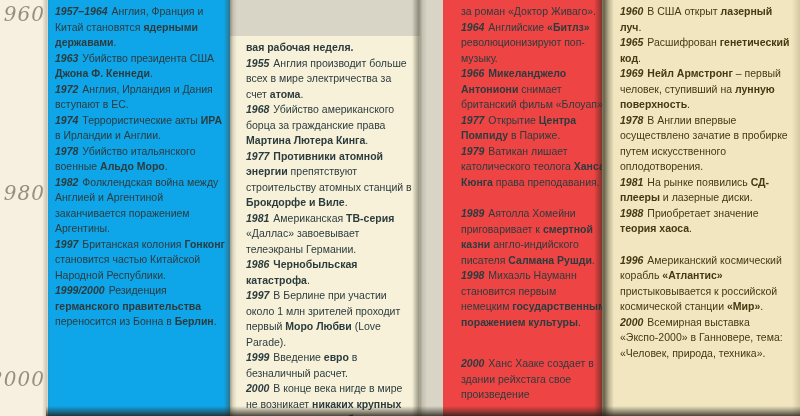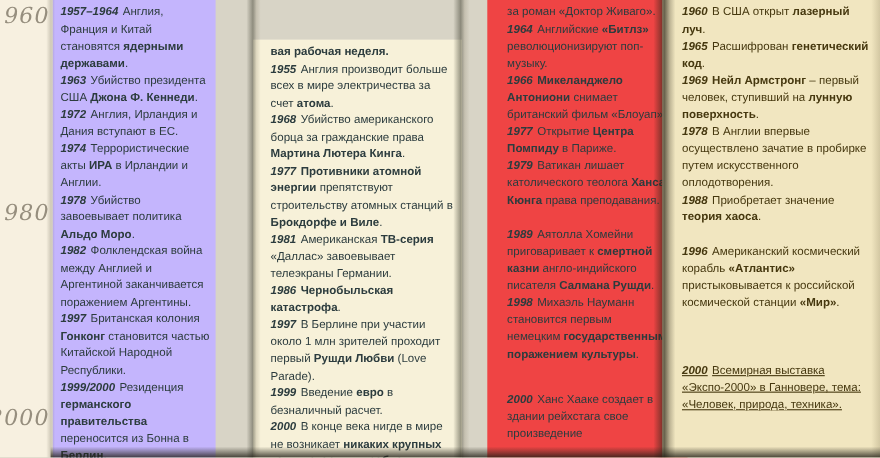--- a/index.html
+++ b/index.html
@@ -6,21 +6,21 @@
   .page{position:relative;width:800px;height:416px;overflow:hidden;
         font-family:"Liberation Sans",sans-serif;}
   
   .margin{position:absolute;left:0;top:0;width:48px;height:416px;background:#f7f0e0;}
   .ylab{position:absolute;right:3px;font-family:"DejaVu Serif",serif;font-style:italic;
         font-size:20px;color:#968e7e;letter-spacing:1px;white-space:nowrap;}
   .y0{top:2px}.y1{top:181px}.y2{top:367px}
   
   .col{position:absolute;top:0;height:416px;box-sizing:border-box;
        font-size:10.5px;line-height:15.5px;color:#2c3c3e;}
-  .col1{left:48px;width:148px;background:#c4b5fd;padding:4px 4px 0 7px;}
+  .col1{left:48px;width:182px;background:#0ea5e9;padding:4px 4px 0 7px;}
   .col2{left:230px;width:190px;background:#f7f1d9;padding:4px 6px 0 16px;margin-top:36px;}
   .col3{left:443px;width:182px;background:#ef4444;padding:4px 18px 0 18px;}
   .col4{left:602px;width:198px;background:#f1e6c0;padding:4px 6px 0 18px;color:#46380f;
         background-image:linear-gradient(to left,rgba(90,78,45,0.20),rgba(90,78,45,0) 8px);}
   .entry{margin:0;}
   .yr{font-style:italic;font-weight:bold;padding-right:4px;}
   .b{font-weight:bold;}
   
   .gut{position:absolute;top:0;height:416px;pointer-events:none;z-index:2;}
   .g0{left:42px;width:8px;
@@ -42,54 +42,55 @@
     <span class="ylab y0">1960</span>
     <span class="ylab y1">1980</span>
     <span class="ylab y2">2000</span>
   </div>
 
   <div class="col col1">
       <p class="entry"><span class="yr">1957–1964</span><span>Англия, Франция и Китай становятся </span><span class="b">ядерными державами</span><span>.</span></p>
       <p class="entry"><span class="yr">1963</span><span>Убийство президента США </span><span class="b">Джона Ф. Кеннеди</span><span>.</span></p>
       <p class="entry"><span class="yr">1972</span><span>Англия, Ирландия и Дания вступают в ЕС.</span></p>
       <p class="entry"><span class="yr">1974</span><span>Террористические акты </span><span class="b">ИРА</span><span> в Ирландии и Англии.</span></p>
-      <p class="entry"><span class="yr">1978</span><span>Убийство завоевывает политика </span><span class="b">Альдо Моро</span><span>.</span></p>
+      <p class="entry"><span class="yr">1978</span><span>Убийство итальянского военные </span><span class="b">Альдо Моро</span><span>.</span></p>
       <p class="entry"><span class="yr">1982</span><span>Фолклендская война между Англией и Аргентиной заканчивается поражением Аргентины.</span></p>
       <p class="entry"><span class="yr">1997</span><span>Британская колония </span><span class="b">Гонконг</span><span> становится частью Китайской Народной Республики.</span></p>
       <p class="entry"><span class="yr">1999/2000</span><span>Резиденция </span><span class="b">германского правительства</span><span> переносится из Бонна в </span><span class="b">Берлин</span><span>.</span></p>
     </div>
   <div class="col col2">
       <p class="entry"><span class="b">вая рабочая неделя.</span></p>
       <p class="entry"><span class="yr">1955</span><span>Англия производит больше всех в мире электричества за счет </span><span class="b">атома</span><span>.</span></p>
       <p class="entry"><span class="yr">1968</span><span>Убийство американского борца за гражданские права </span><span class="b">Мартина Лютера Кинга</span><span>.</span></p>
       <p class="entry"><span class="yr">1977</span><span class="b">Противники атомной энергии</span><span> препятствуют строительству атомных станций в </span><span class="b">Брокдорфе и Виле</span><span>.</span></p>
       <p class="entry"><span class="yr">1981</span><span>Американская </span><span class="b">ТВ-серия</span><span> «Даллас» завоевывает телеэкраны Германии.</span></p>
       <p class="entry"><span class="yr">1986</span><span class="b">Чернобыльская катастрофа</span><span>.</span></p>
-      <p class="entry"><span class="yr">1997</span><span>В Берлине при участии около 1 млн зрителей проходит первый </span><span class="b">Рушди Любви</span><span> (Love Parade).</span></p>
+      <p class="entry"><span class="yr">1997</span><span>В Берлине при участии около 1 млн зрителей проходит первый </span><span class="b">Моро Любви</span><span> (Love Parade).</span></p>
       <p class="entry"><span class="yr">1999</span><span>Введение </span><span class="b">евро</span><span> в безналичный расчет.</span></p>
       <p class="entry"><span class="yr">2000</span><span>В конце века нигде в мире не возникает </span><span class="b">никаких крупных компьютерных проблем</span><span>.</span></p>
     </div>
   <div class="col col3">
       <p class="entry"><span>за роман «Доктор Живаго».</span></p>
       <p class="entry"><span class="yr">1964</span><span>Английские </span><span class="b">«Битлз»</span><span> революционизируют поп-музыку.</span></p>
       <p class="entry"><span class="yr">1966</span><span class="b">Микеланджело Антониони</span><span> снимает британский фильм «Блоуап».</span></p>
       <p class="entry"><span class="yr">1977</span><span>Открытие </span><span class="b">Центра Помпиду</span><span> в Париже.</span></p>
       <p class="entry"><span class="yr">1979</span><span>Ватикан лишает католического теолога </span><span class="b">Ханса Кюнга</span><span> права преподавания.</span></p>
       <p class="entry" style="margin-top: 16px;"><span class="yr">1989</span><span>Аятолла Хомейни приговаривает к </span><span class="b">смертной казни</span><span> англо-индийского писателя </span><span class="b">Салмана Рушди</span><span>.</span></p>
       <p class="entry"><span class="yr">1998</span><span>Михаэль Науманн становится первым немецким </span><span class="b">государственным поражением культуры</span><span>.</span></p>
       <p class="entry" style="margin-top: 26px;"><span class="yr">2000</span><span>Ханс Хааке создает в здании рейхстага свое произведение </span></p>
     </div>
   <div class="col col4">
       <p class="entry"><span class="yr">1960</span><span>В США открыт </span><span class="b">лазерный луч</span><span>.</span></p>
       <p class="entry"><span class="yr">1965</span><span>Расшифрован </span><span class="b">генетический код</span><span>.</span></p>
       <p class="entry"><span class="yr">1969</span><span class="b">Нейл Армстронг</span><span> – первый человек, ступивший на </span><span class="b">лунную поверхность</span><span>.</span></p>
       <p class="entry"><span class="yr">1978</span><span>В Англии впервые осуществлено зачатие в пробирке путем искусственного оплодотворения.</span></p>
+      <p class="entry"><span class="yr">1981</span><span>На рынке появились </span><span class="b">СД-плееры</span><span> и лазерные диски.</span></p>
       <p class="entry"><span class="yr">1988</span><span>Приобретает значение </span><span class="b">теория хаоса</span><span>.</span></p>
       <p class="entry" style="margin-top: 16px;"><span class="yr">1996</span><span>Американский космический корабль </span><span class="b">«Атлантис»</span><span> пристыковывается к российской космической станции </span><span class="b">«Мир»</span><span>.</span></p>
-      <p class="entry" style="margin-top: 46px; text-decoration: underline;"><span class="yr">2000</span><span>Всемирная выставка «Экспо-2000» в Ганновере, тема: «Человек, природа, техника».</span></p>
+      <p class="entry" style=""><span class="yr">2000</span><span>Всемирная выставка «Экспо-2000» в Ганновере, тема: «Человек, природа, техника».</span></p>
     </div>
 
   <div class="gut g0"></div>
   <div class="gut g1"></div>
   <div class="gut g2"></div>
   <div class="gut g3"></div>
   <div class="bottom-shadow"></div>
 </div>
 
 </body></html>

